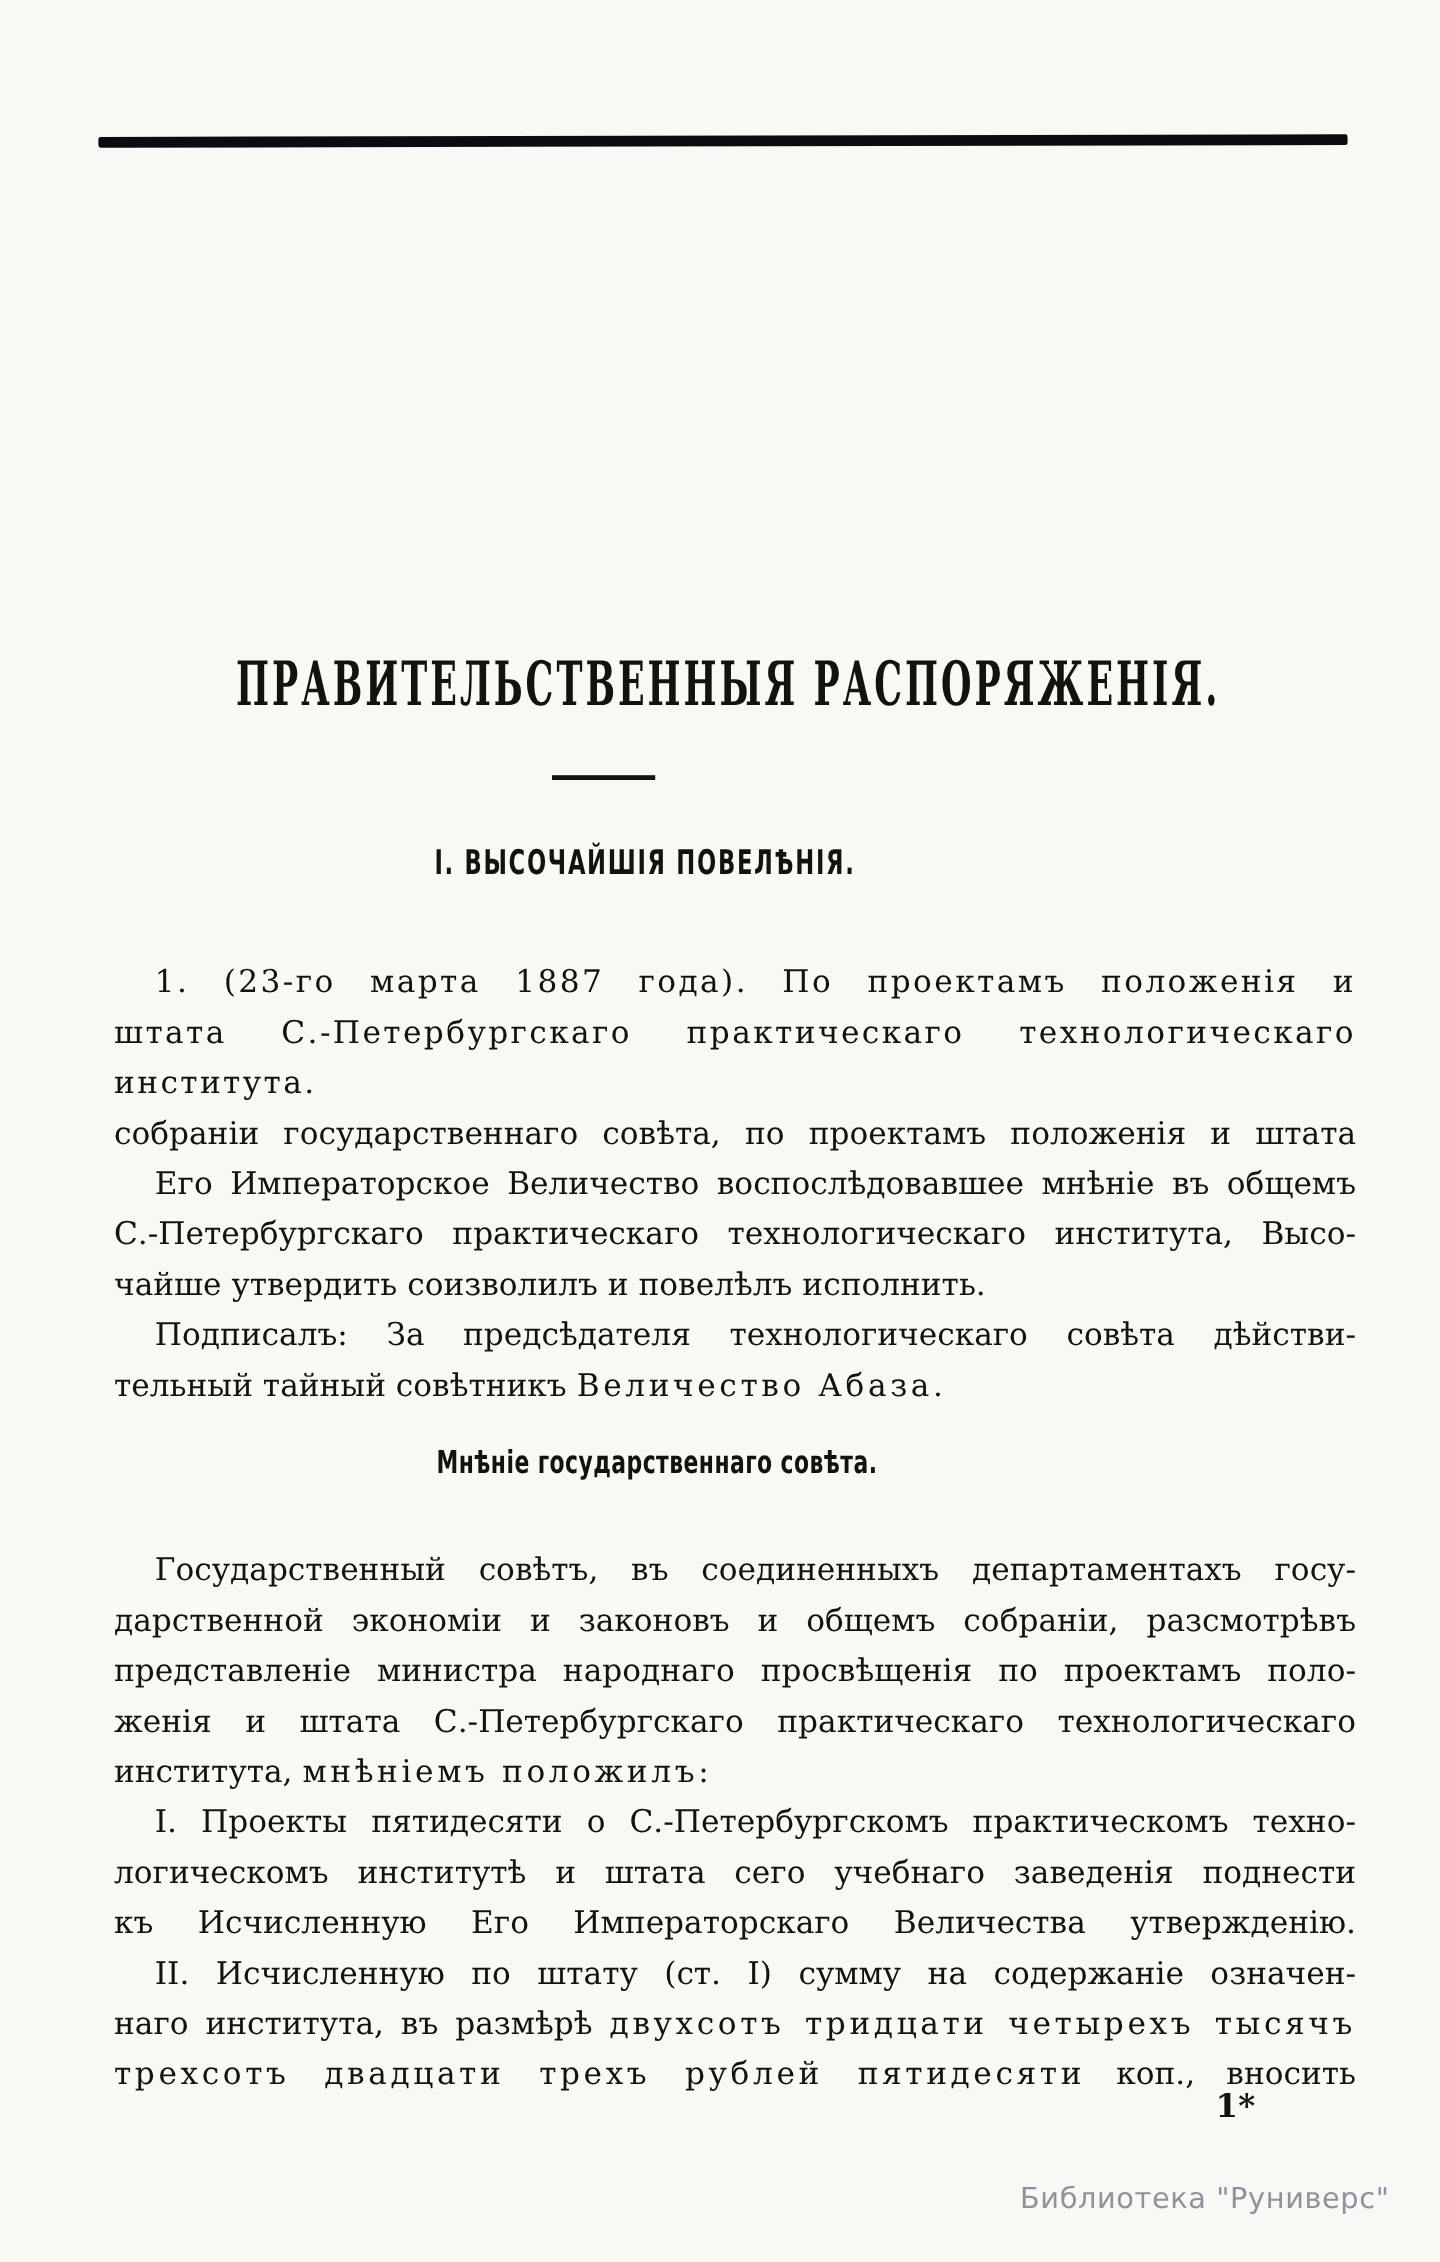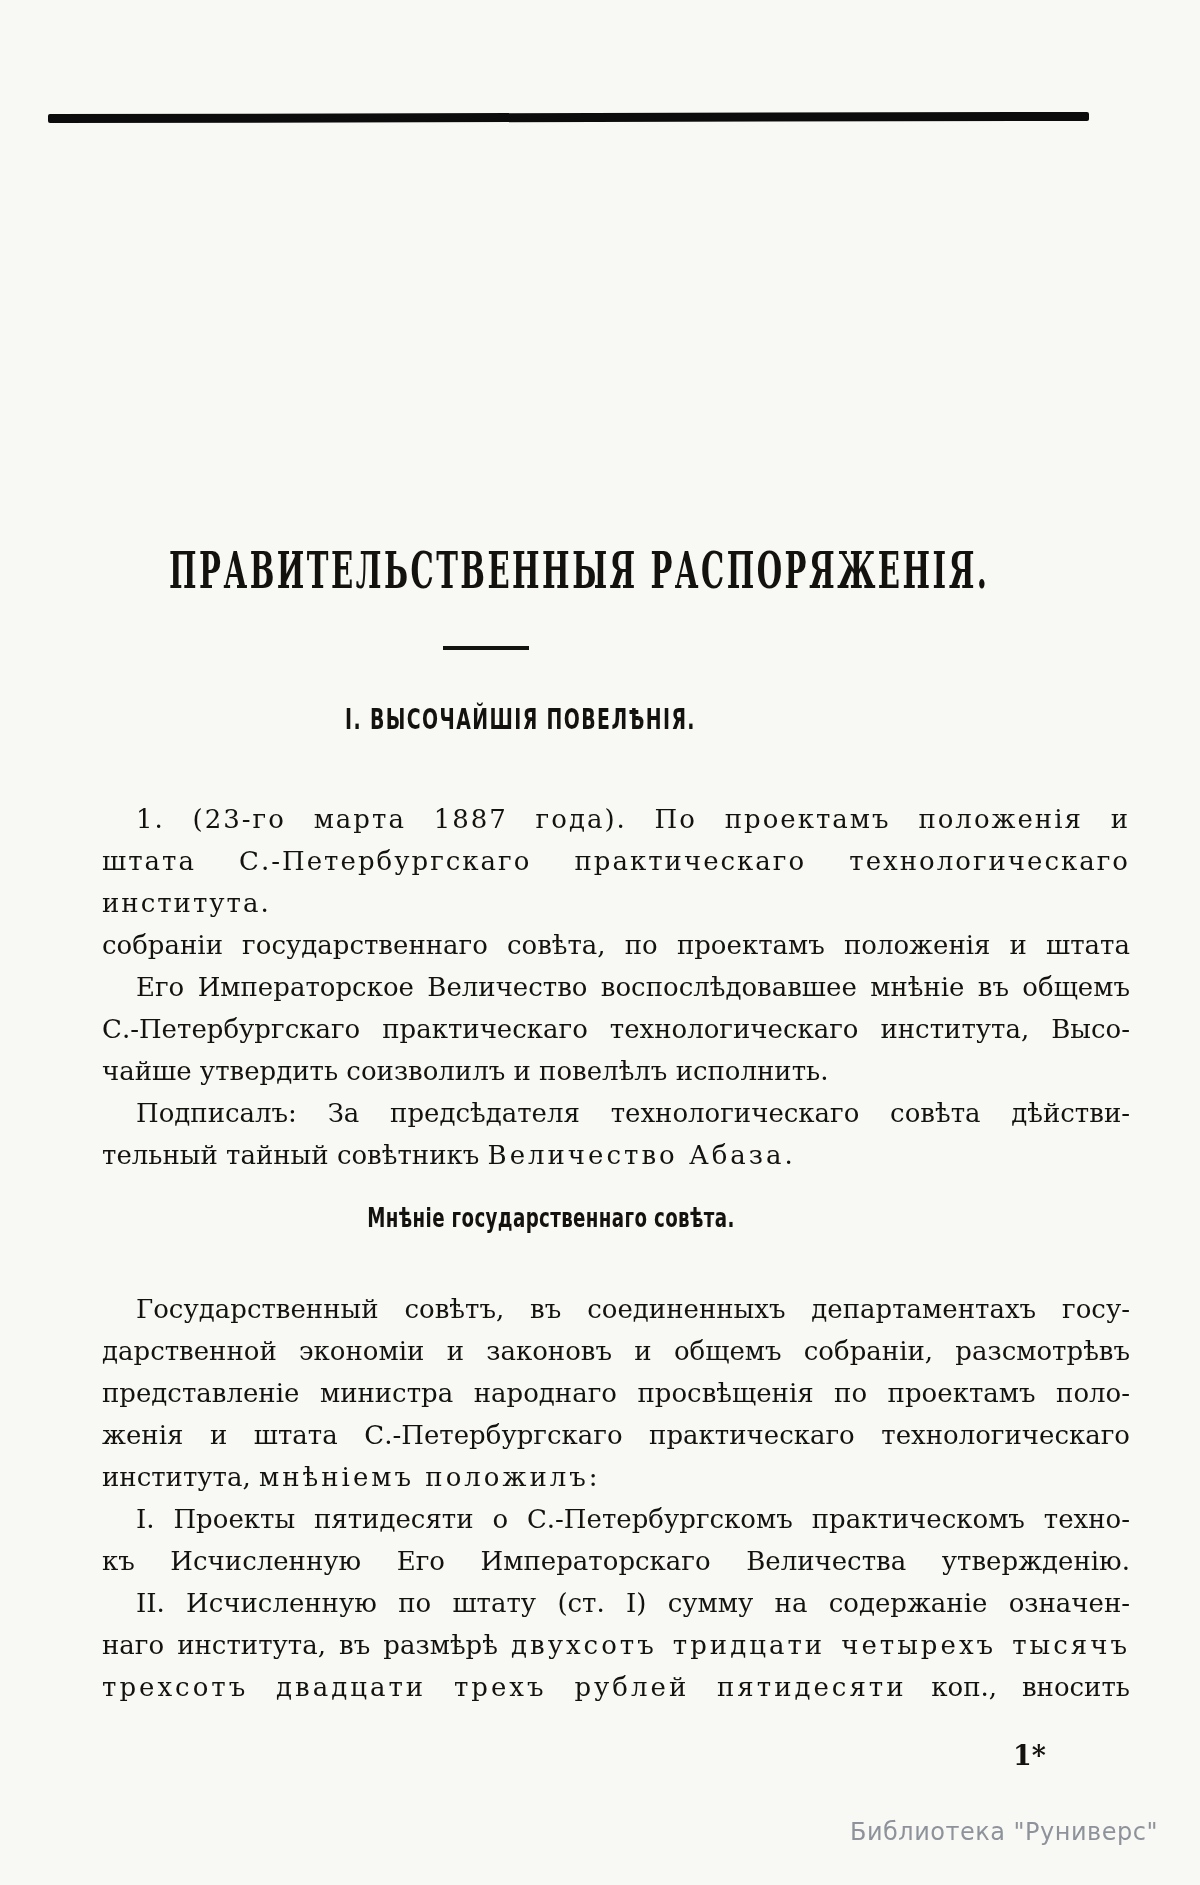--- a/index.html
+++ b/index.html
@@ -5,21 +5,21 @@
   html,body{margin:0;padding:0;background:#e9e9e6;}
   .page{
     position:relative;
     width:1200px;height:1885px;
     margin:0 auto;
     background:#f8f8f4;
     color:#14120f;
     font-family:"DejaVu Serif", serif;
     overflow:hidden;
   }
-  .content{padding:0 70px 0 61px;}
+  .content{padding:0 70px 0 95px;}
 
   .rule-top{
     margin:113px 0 0 -13px;
     width:1041px;height:9px;
     background:#0c0c0c;
     border-radius:2px;
     transform:rotate(-0.12deg);
   }
 
   .masthead-title{
@@ -49,21 +49,20 @@
     font-size:27px;
     line-height:32px;
     letter-spacing:2px;
     transform:translateX(-75px) scale(0.70,1.05);
   }
 
   .bodytext{
     margin-top:62px;
     font-size:26px;
     line-height:42px;
-    margin-left:41px;
   }
   .para{margin:0;}
   .line{
     text-align:justify;
     text-align-last:justify;
   }
   .line.left{text-align-last:left;}
   .line.indent{text-indent:34px;}
   .seg.spaced{letter-spacing:3px;}
   .para.spaced-all .seg{letter-spacing:2px;}
@@ -135,20 +134,21 @@
       <div id="part2" class="part2">
           <div class="para">
             <div class="line indent"><span class="seg">Государственный совѣтъ, въ соединенныхъ департаментахъ госу-</span></div>
             <div class="line"><span class="seg">дарственной экономіи и законовъ и общемъ собраніи, разсмотрѣвъ</span></div>
             <div class="line"><span class="seg">представленіе министра народнаго просвѣщенія по проектамъ поло-</span></div>
             <div class="line"><span class="seg">женія и штата С.-Петербургскаго практическаго технологическаго</span></div>
             <div class="line left"><span class="seg">института, </span><span class="seg spaced">мнѣніемъ положилъ:</span></div>
           </div>
           <div class="para">
             <div class="line indent"><span class="seg">І. Проекты пятидесяти о С.-Петербургскомъ практическомъ техно-</span></div>
+            <div class="line"><span class="seg">логическомъ институтѣ и штата сего учебнаго заведенія поднести</span></div>
             <div class="line"><span class="seg">къ Исчисленную Его Императорскаго Величества утвержденію.</span></div>
           </div>
           <div class="para">
             <div class="line indent"><span class="seg">ІІ. Исчисленную по штату (ст. І) сумму на содержаніе означен-</span></div>
             <div class="line"><span class="seg">наго института, въ размѣрѣ </span><span class="seg spaced">двухсотъ тридцати четырехъ тысячъ</span></div>
             <div class="line"><span class="seg spaced">трехсотъ двадцати трехъ рублей пятидесяти</span><span class="seg"> коп., вносить</span></div>
           </div>
         </div>
     </div>
 

